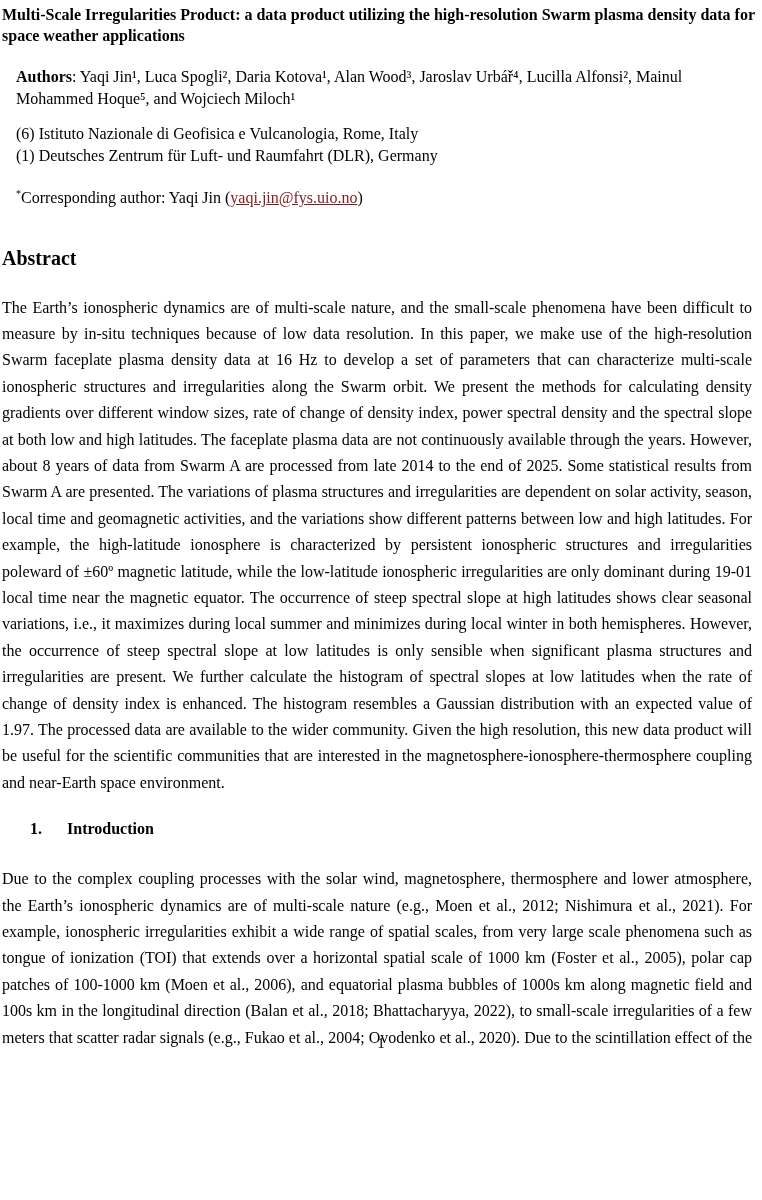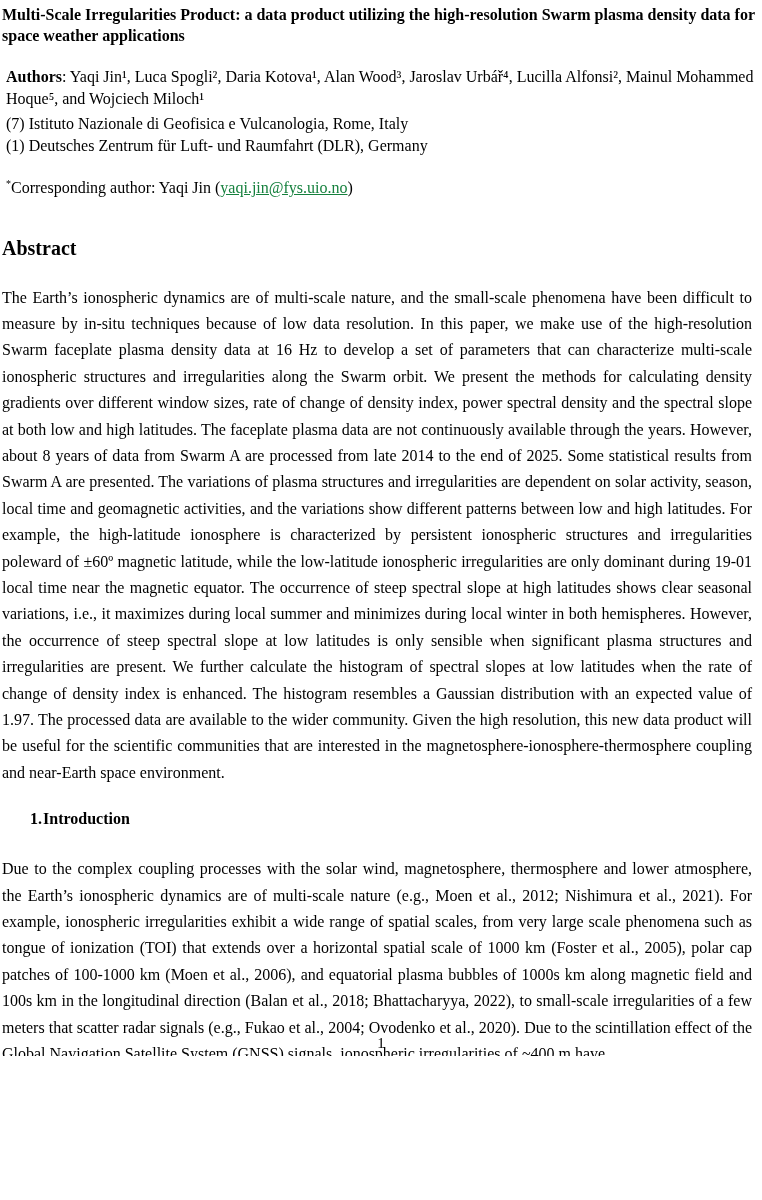--- a/index.html
+++ b/index.html
@@ -16,74 +16,74 @@
     padding: 4px 2px 0 2px;
   }
   .title {
     font-size: 16px;
     font-weight: bold;
     line-height: 21px;
     margin: 0;
   }
   .header-block {
     line-height: 21.5px;
-    margin: 4px;
+    margin: 14px;
   }
   .authors { margin-top: 20px; }
   .affiliations { margin-top: 0; }
   .corresponding { margin-top: 21px; }
   sup {
     font-size: 10px;
     vertical-align: super;
     line-height: 0;
   }
   .email {
-    color: #15803d;
+    color: #7f1d1d;
     text-decoration: underline;
     cursor: pointer;
   }
   .abstract-heading {
     font-size: 20px;
     font-weight: bold;
     line-height: 22px;
     margin: 38px 0 0 0;
   }
   .body-par {
     margin: 26px 8px 0 0;
     text-align: justify;
     line-height: 26.4px;
   }
   .section-heading {
     font-size: 16px;
     font-weight: bold;
     line-height: 22px;
     margin: 22px 0 0 28px;
   }
-  .section-heading .sec-label { margin-left: 1px; }
+  .section-heading .sec-label { margin-left: 25px; }
   .page-number {
     position: absolute;
     bottom: 4px;
     left: 0;
     right: 0;
     text-align: center;
     font-size: 15px;
     line-height: 18px;
   }
 </style>
 </head>
 <body>
 
 <div class="page">
 
   <h1 class="title">Multi-Scale Irregularities Product: a data product utilizing the high-resolution Swarm plasma density data for space weather applications</h1>
 
   <p class="header-block authors"><strong>Authors</strong><span>: Yaqi Jin¹, Luca Spogli², Daria Kotova¹, Alan Wood³, Jaroslav Urbář⁴, Lucilla Alfonsi², Mainul Mohammed Hoque⁵, and Wojciech Miloch¹</span></p>
 
   <div class="header-block affiliations">
-    <div>(7) Istituto Nazionale di Geofisica e Vulcanologia, Rome, Italy</div>
+    <div>(6) Istituto Nazionale di Geofisica e Vulcanologia, Rome, Italy</div>
     <div>(1) Deutsches Zentrum für Luft- und Raumfahrt (DLR), Germany</div>
   </div>
 
   <p class="header-block corresponding"><sup>*</sup><span>Corresponding author: Yaqi Jin (</span><a class="email">yaqi.jin@fys.uio.no</a><span>)</span></p>
 
   <h2 class="abstract-heading">Abstract</h2>
 
   <p class="body-par">The Earth’s ionospheric dynamics are of multi-scale nature, and the small-scale phenomena have been difficult to measure by in-situ techniques because of low data resolution. In this paper, we make use of the high-resolution Swarm faceplate plasma density data at 16 Hz to develop a set of parameters that can characterize multi-scale ionospheric structures and irregularities along the Swarm orbit. We present the methods for calculating density gradients over different window sizes, rate of change of density index, power spectral density and the spectral slope at both low and high latitudes. The faceplate plasma data are not continuously available through the years. However, about 8 years of data from Swarm A are processed from late 2014 to the end of 2025. Some statistical results from Swarm A are presented. The variations of plasma structures and irregularities are dependent on solar activity, season, local time and geomagnetic activities, and the variations show different patterns between low and high latitudes. For example, the high-latitude ionosphere is characterized by persistent ionospheric structures and irregularities poleward of ±60º magnetic latitude, while the low-latitude ionospheric irregularities are only dominant during 19-01 local time near the magnetic equator. The occurrence of steep spectral slope at high latitudes shows clear seasonal variations, i.e., it maximizes during local summer and minimizes during local winter in both hemispheres. However, the occurrence of steep spectral slope at low latitudes is only sensible when significant plasma structures and irregularities are present. We further calculate the histogram of spectral slopes at low latitudes when the rate of change of density index is enhanced. The histogram resembles a Gaussian distribution with an expected value of 1.97.  The processed data are available to the wider community. Given the high resolution, this new data product will be useful for the scientific communities that are interested in the magnetosphere-ionosphere-thermosphere coupling and near-Earth space environment.</p>
 
   <h2 class="section-heading"><span>1.</span><span class="sec-label">Introduction</span></h2>

